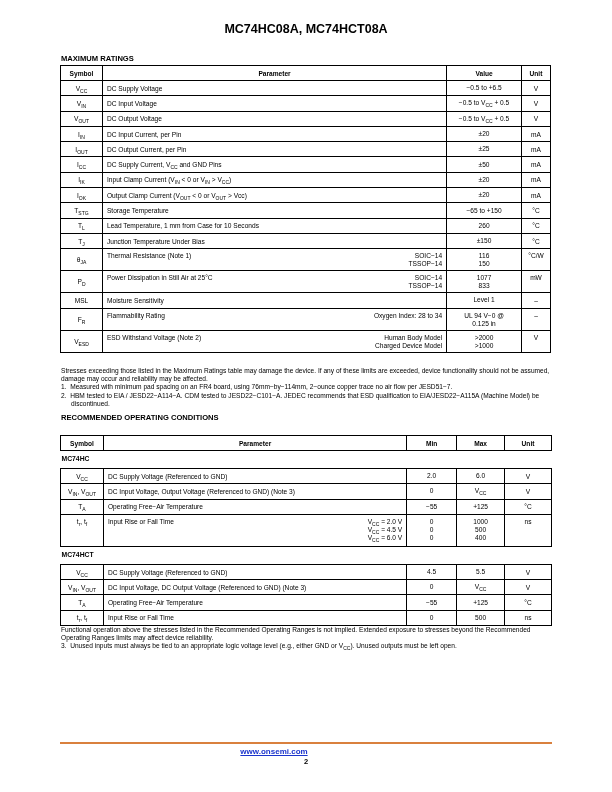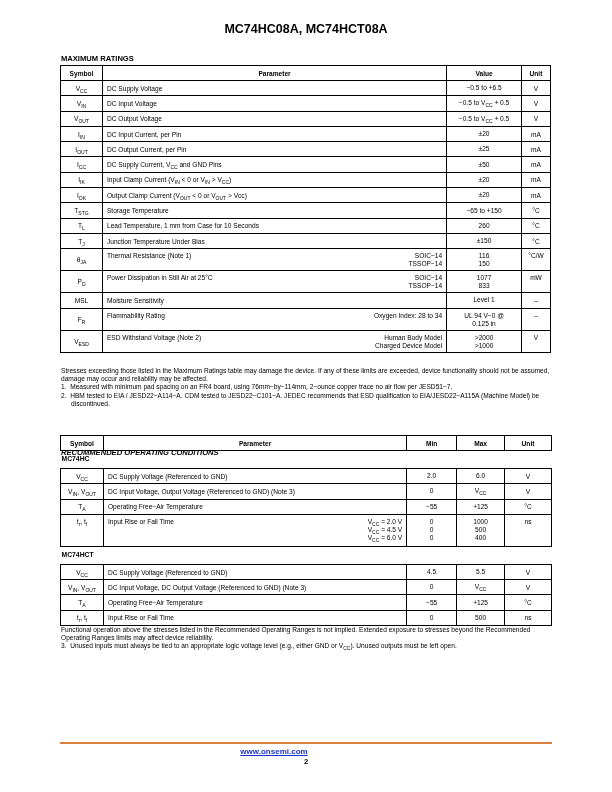--- a/index.html
+++ b/index.html
@@ -143,21 +143,21 @@
       </tr>
     </tbody>
 </table>
 
 <div class="notes" id="mr-notes" style="top:367px;">
   <p>Stresses exceeding those listed in the Maximum Ratings table may damage the device. If any of these limits are exceeded, device functionality should not be assumed, damage may occur and reliability may be affected.</p>
   <p class="n">1.&nbsp;&nbsp;Measured with minimum pad spacing on an FR4 board, using 76mm−by−114mm, 2−ounce copper trace no air flow per JESD51−7.</p>
   <p class="n">2.&nbsp;&nbsp;HBM tested to EIA / JESD22−A114−A. CDM tested to JESD22−C101−A. JEDEC recommends that ESD qualification to EIA/JESD22−A115A (Machine Model) be discontinued.</p>
 </div>
 
-<div class="section-title" style="top:448px;font-style:italic;">RECOMMENDED OPERATING CONDITIONS</div>
+<div class="section-title" style="top:413px;">RECOMMENDED OPERATING CONDITIONS</div>
 <table id="roc" style="top:435px;left:60px;width:492px;">
   <colgroup>
       <col style="width:43px">
       <col style="width:304px">
       <col style="width:50px">
       <col style="width:48px">
       <col style="width:47px">
     </colgroup>
   <thead>
     <tr>

